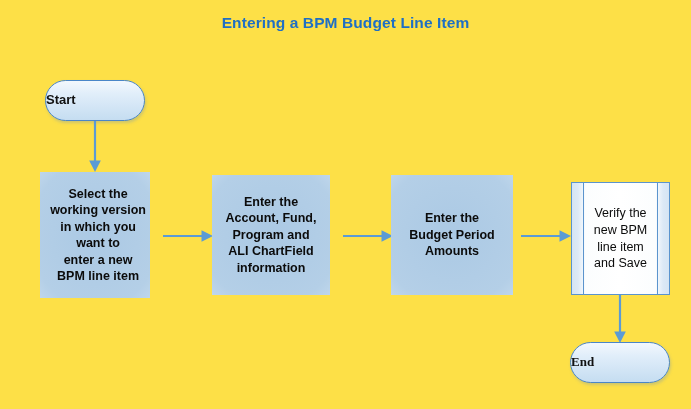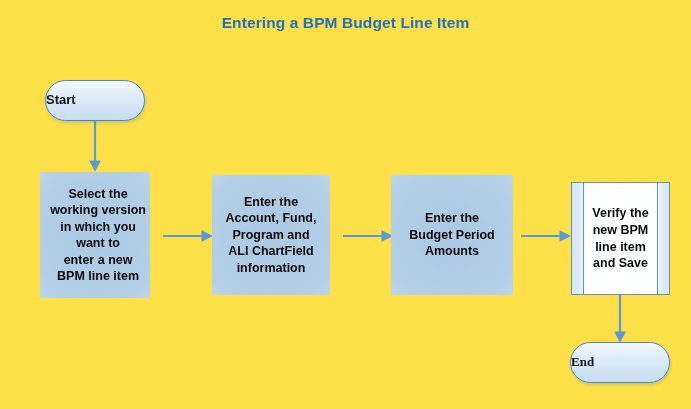--- a/index.html
+++ b/index.html
@@ -91,21 +91,21 @@
     top: 0;
     bottom: 0;
     width: 0;
     border-left: 1.3px solid #5b94cd;
   }
   .predef .bar-left  { left: 11px; }
   .predef .bar-right { right: 11px; }
   .predef .txt {
     position: relative;
     font-size: 12.5px;
-    font-weight: bold;
+    font-weight: normal;
     color: #0b0b0b;
     line-height: 1.35;
     text-align: center;
     white-space: pre-line;
     z-index: 2;
   }
 
   
   .conn {
     position: absolute;

